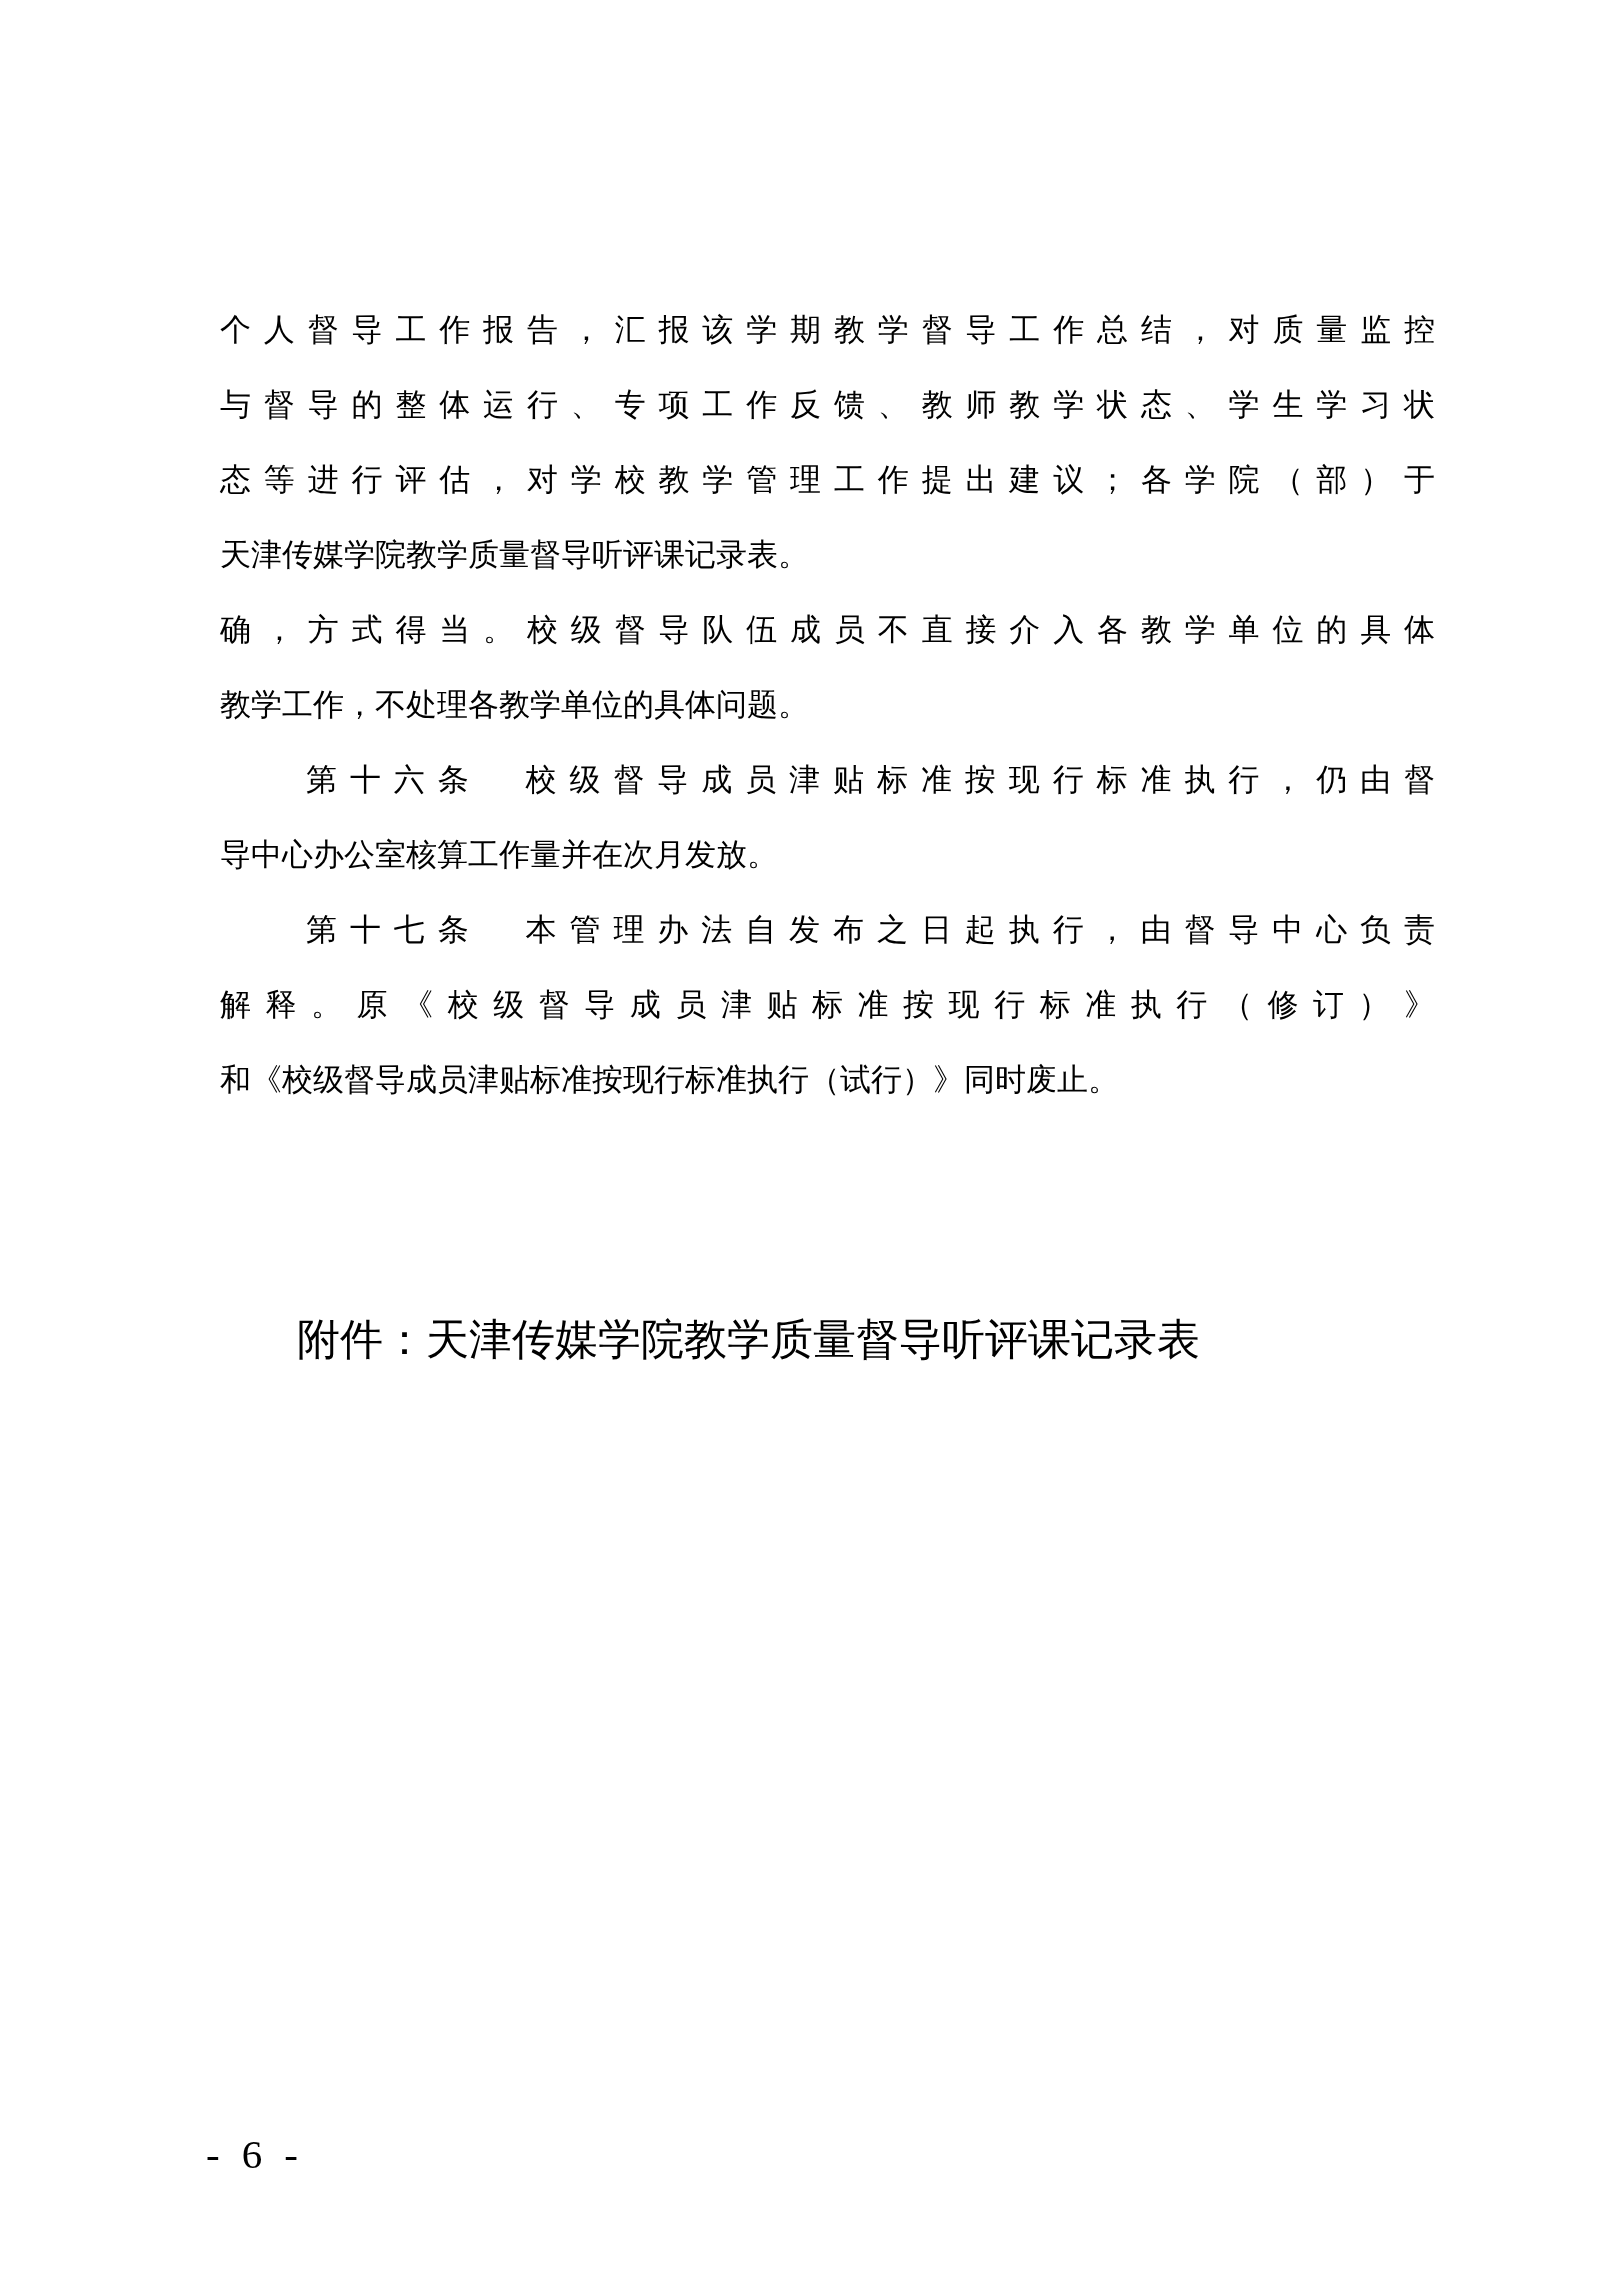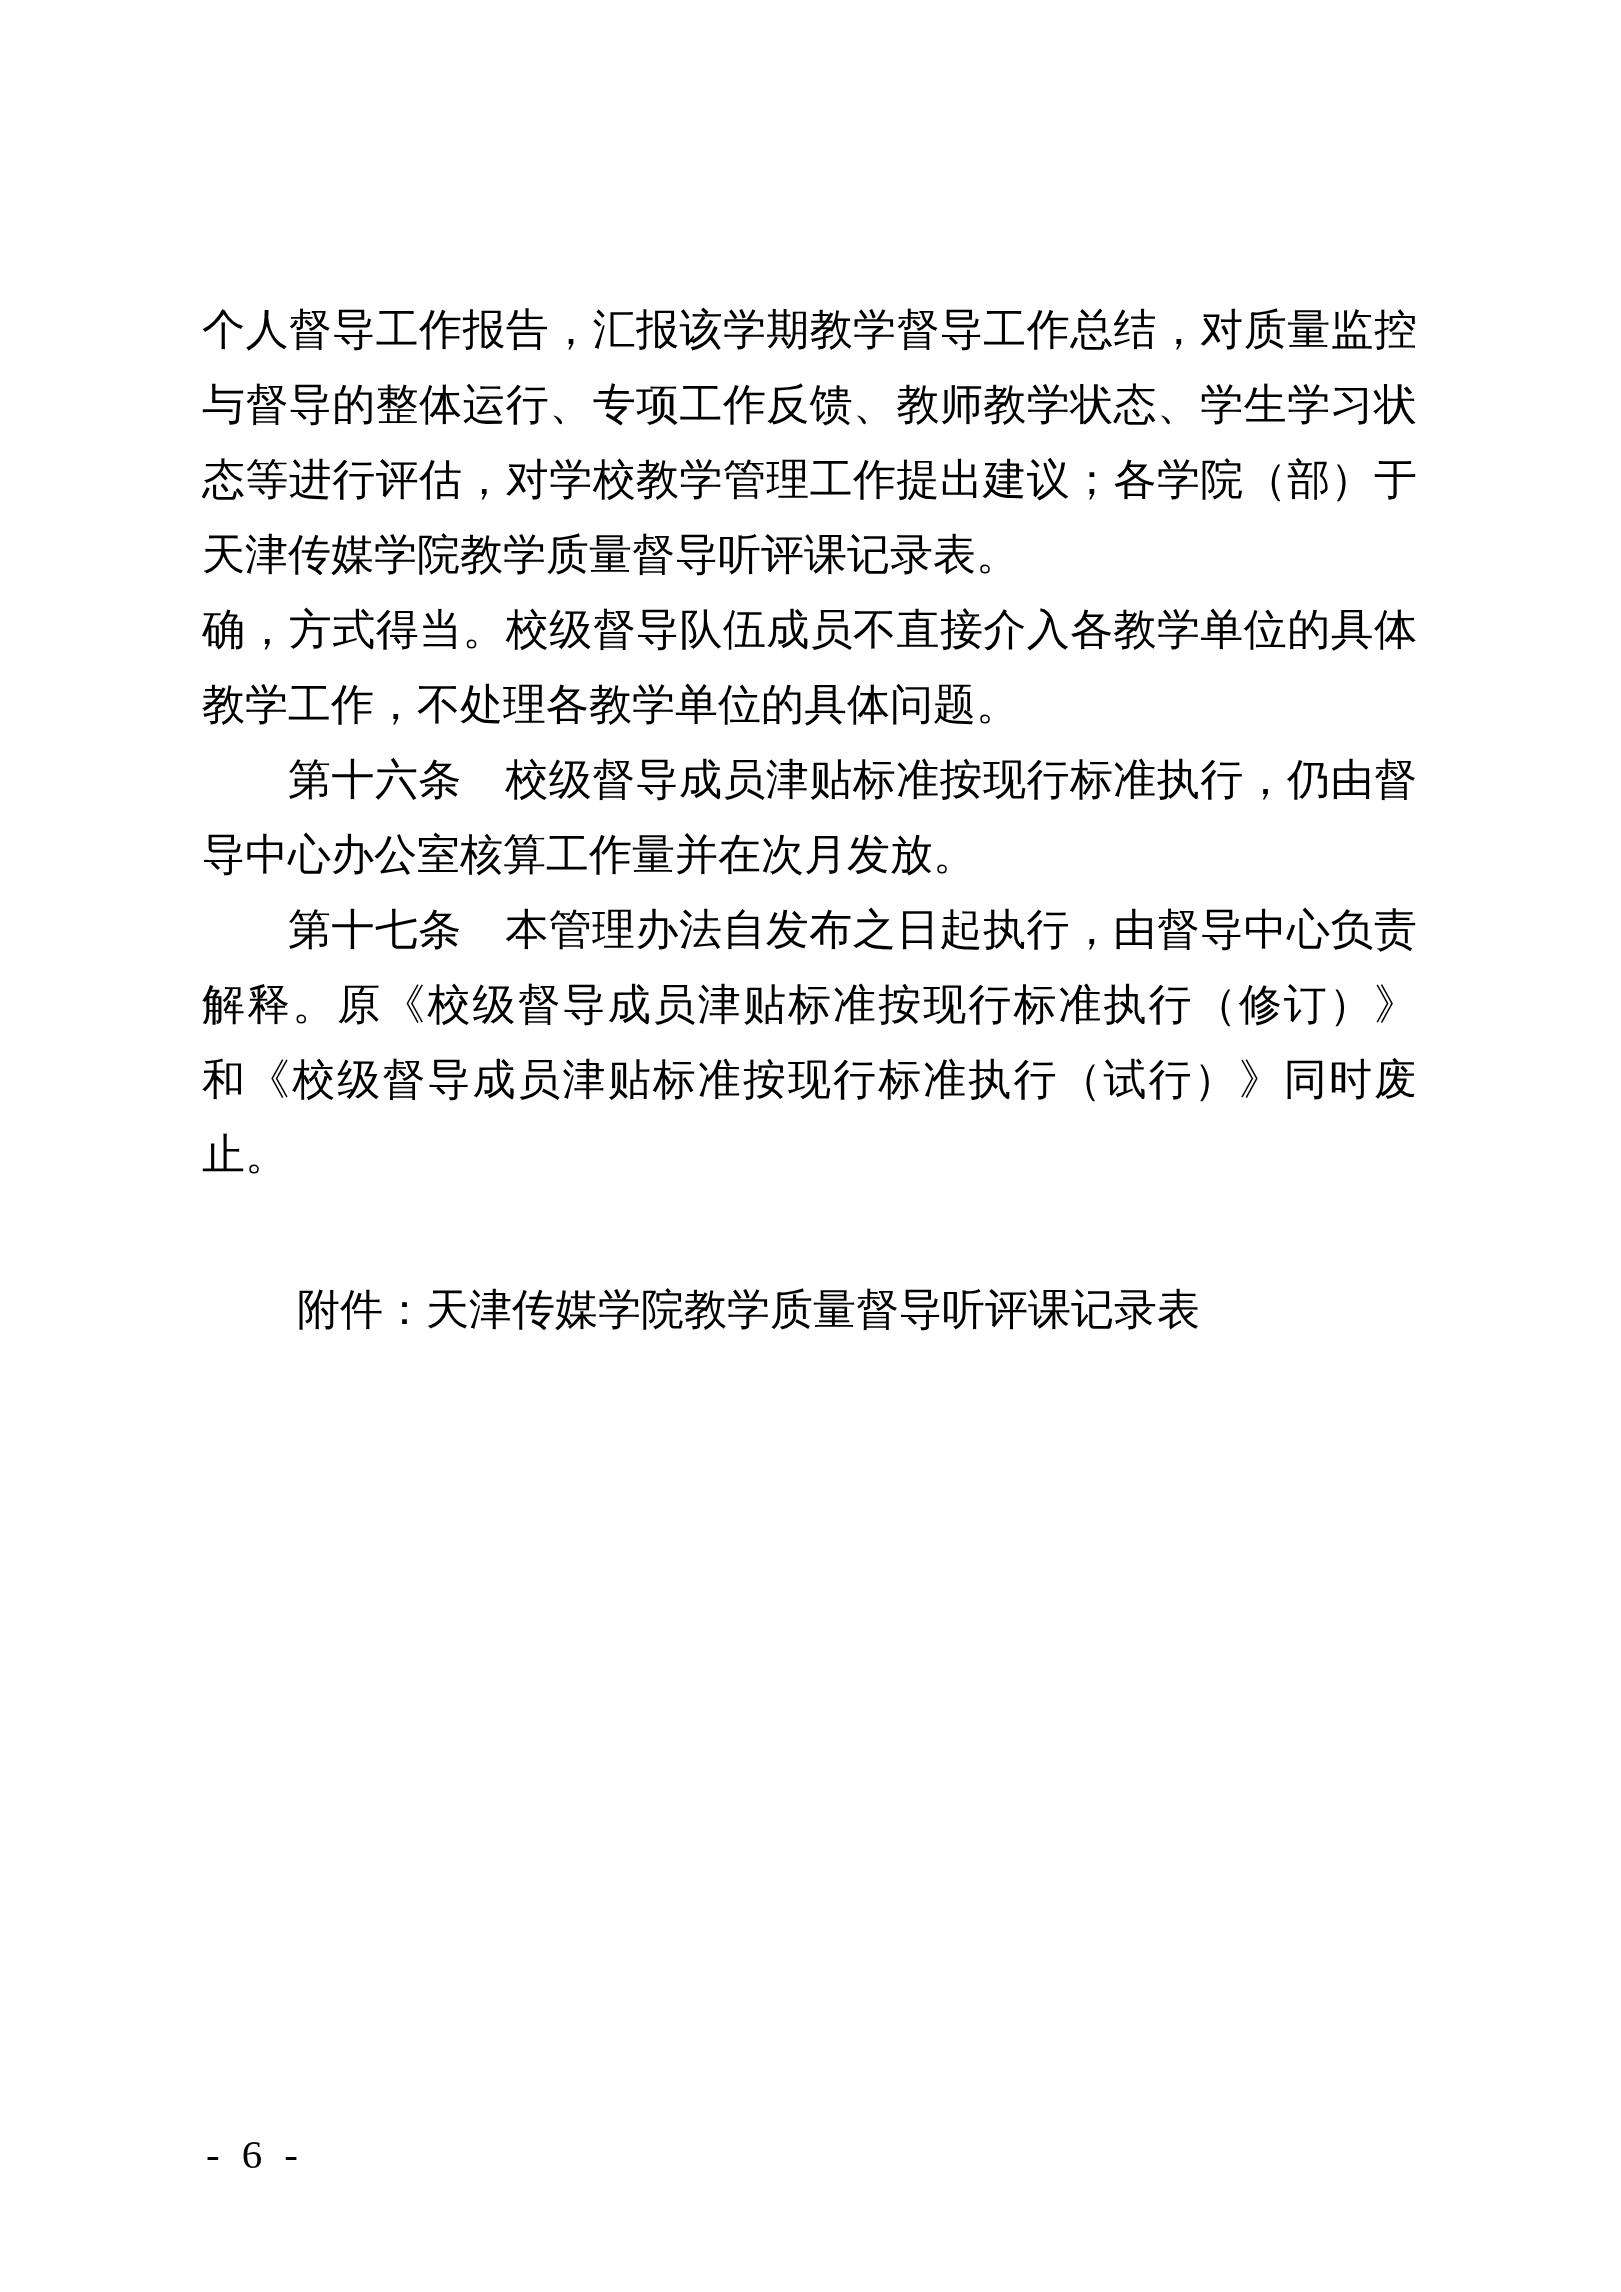--- a/index.html
+++ b/index.html
@@ -11,43 +11,43 @@
     position: relative;
     width: 1621px;
     height: 2293px;
     background: #ffffff;
     color: #000000;
     font-family: "Liberation Serif", "DejaVu Serif", serif;
     overflow: hidden;
   }
   .body-text {
     position: absolute;
-    left: 202px;
+    left: 220px;
     top: 292px;
     width: 1215px;
-    font-size: 43px;
+    font-size: 31px;
     line-height: 75px;
     letter-spacing: 0;
   }
   .line {
     text-align: justify;
     text-align-last: left;
     height: 75px;
     white-space: normal;
   }
   .line.fill {
     text-align-last: justify;
   }
   .line.indent {
     text-indent: 86px;
   }
   .attachment-line {
     position: absolute;
     left: 202px;
-    top: 1272px;
+    top: 1302px;
     width: 1215px;
     font-size: 43px;
     line-height: 75px;
     text-indent: 95px;
     text-align: left;
   }
   .page-number {
     position: absolute;
     left: 206px;
     top: 2134px;

